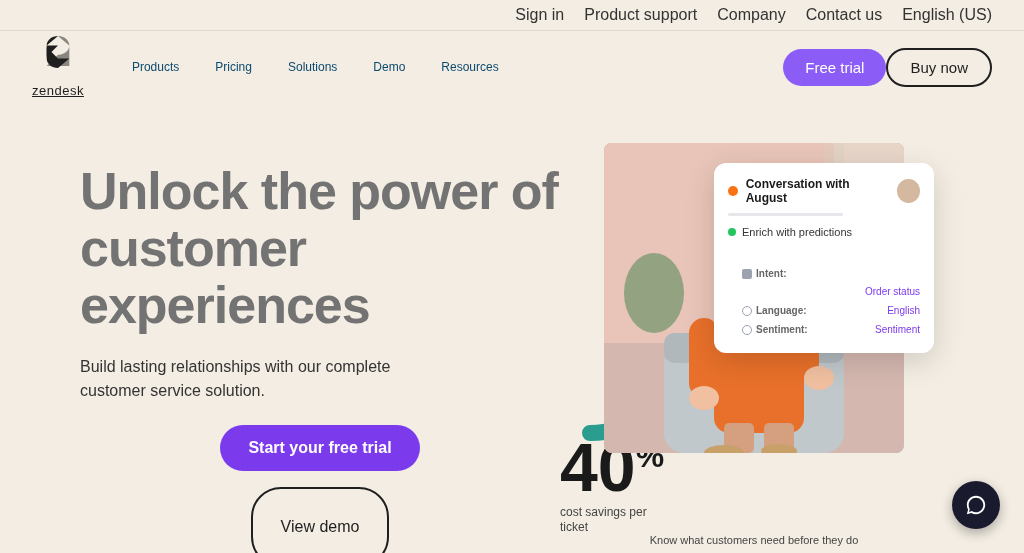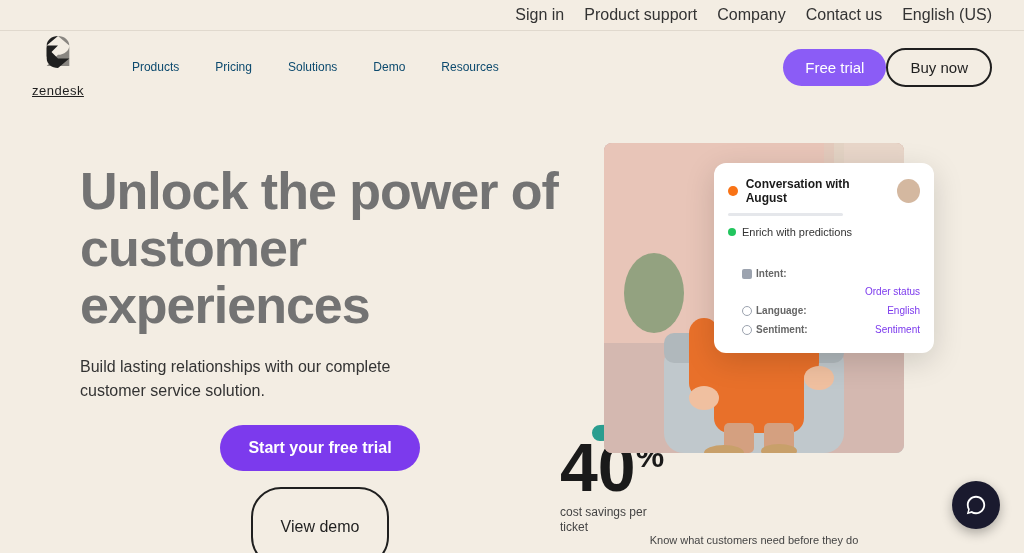--- a/index.html
+++ b/index.html
@@ -148,21 +148,21 @@
       height: 100%;
     }
 
     
     .stats-area {
       position: absolute;
       left: 0;
       bottom: 30px;
       display: flex;
       flex-direction: column;
-      align-items: flex-end;
+      align-items: center;
     }
     .teal-hook {
       width: 80px;
       height: 80px;
       margin-left: 10px;
       margin-bottom: -10px;
     }
     .stat-number {
       font-size: 68px;
       font-weight: 900;

